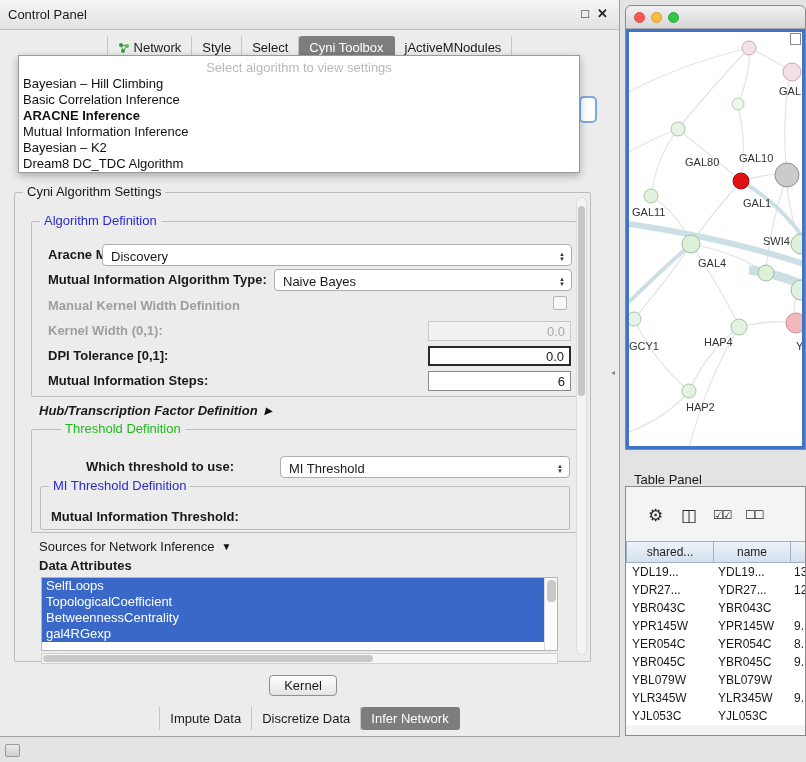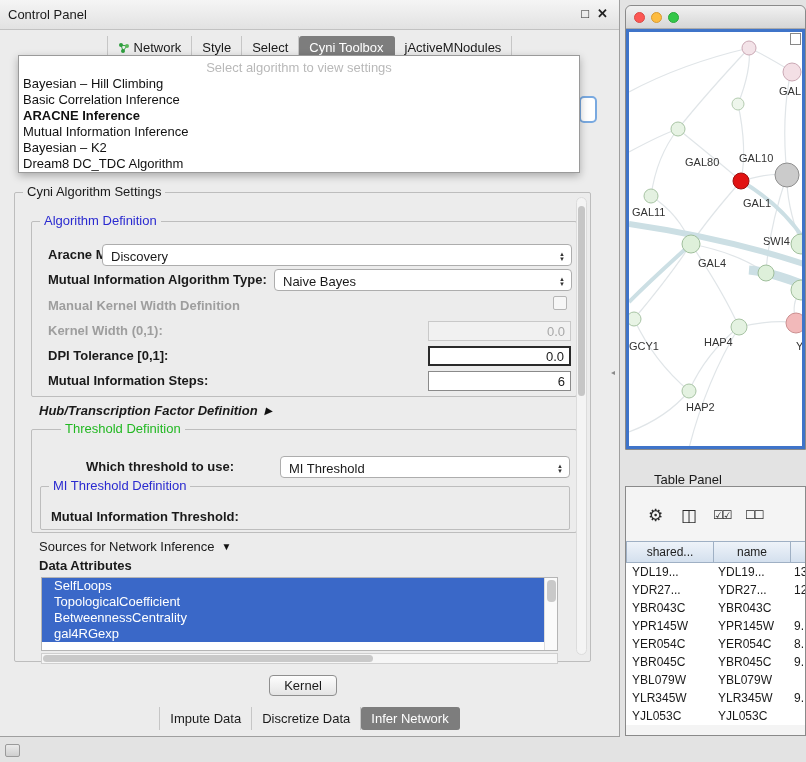--- a/index.html
+++ b/index.html
@@ -50,21 +50,21 @@
   .field.strong{border:2px solid #2a2a2a;padding-top:1px;}
   .field.dis{background:#f1f1f1;color:#a8a8a8;border-color:#c9c9c9;}
 
   .cb{position:absolute;width:14px;height:14px;background:#f6f6f6;border:1px solid #b5b5b5;border-radius:2px;}
 
   .section-row{position:absolute;display:flex;align-items:center;}
   .section-row .lbl-inline{font-size:13px;font-weight:bold;}
   .tri{font-size:10px;margin-left:7px;color:#111;}
 
   #attr-list{position:absolute;left:26px;top:384px;width:517px;height:74px;background:#fff;border:1px solid #b5b5b5;overflow:hidden;}
-  .attr-item{height:16px;line-height:16px;font-size:13px;padding-left:12px;width:calc(100% - 13px);color:#111;}
+  .attr-item{height:16px;line-height:16px;font-size:13px;padding-left:4px;width:calc(100% - 13px);color:#111;}
   .attr-item.selected{background:#3a68c8;color:#fff;}
   #attr-vscroll{position:absolute;right:0;top:0;width:13px;height:100%;background:#fafafa;border-left:1px solid #ddd;}
   #attr-vthumb{position:absolute;left:2px;top:2px;width:9px;height:22px;background:#c9c9c9;border-radius:4px;}
   #attr-hscroll{position:absolute;left:26px;top:460px;width:517px;height:11px;background:#f6f6f6;border:1px solid #cfcfcf;}
   #attr-hthumb{position:absolute;left:1px;top:1px;height:7px;width:330px;background:#c9c9c9;border-radius:4px;}
 
   #settings-vscroll{position:absolute;right:3px;top:4px;width:11px;height:458px;background:#f4f4f4;border:1px solid #dcdcdc;border-radius:6px;}
   #settings-vthumb{position:absolute;left:1px;top:8px;width:7px;height:190px;background:#c6c6c6;border-radius:4px;}
 
   #apply-btn{position:absolute;left:269px;top:675px;width:68px;height:21px;border:1px solid #8f8f8f;border-radius:4px;background:linear-gradient(#fdfdfd,#e4e4e4);font-size:13px;text-align:center;line-height:19px;}
@@ -77,21 +77,21 @@
   #network-window{position:absolute;left:625px;top:5px;width:181px;height:445px;background:#e8e8e8;border:1px solid #8a8a8a;border-radius:6px 6px 0 0;}
   #net-titlebar{position:relative;height:23px;background:linear-gradient(#f1f1f1,#d6d6d6);border-bottom:1px solid #ababab;border-radius:6px 6px 0 0;}
   .traffic{position:absolute;top:6px;width:11px;height:11px;border-radius:50%;}
   #tl-red{left:8px;background:#fc5753;border:1px solid #d84a45;}
   #tl-yellow{left:25px;background:#fdbc40;border:1px solid #d79a32;}
   #tl-green{left:42px;background:#33c748;border:1px solid #2aa73c;}
   #net-canvas{position:absolute;left:0;top:23px;right:0;bottom:0;border:3px solid #3f74c9;background:#fff;overflow:hidden;}
   #birdseye{position:absolute;right:1px;top:1px;width:11px;height:12px;background:#fff;border:1px solid #888;}
 
   
-  #table-panel-label{position:absolute;left:634px;top:472px;font-size:13px;margin-left:20px;}
+  #table-panel-label{position:absolute;left:634px;top:472px;font-size:13px;}
   #table-window{position:absolute;left:625px;top:486px;width:181px;height:250px;background:#f4f4f4;border:1px solid #8a8a8a;overflow:hidden;}
   #table-toolbar{position:absolute;left:0;top:8px;width:100%;height:44px;}
   .ticon{position:absolute;top:10px;font-size:17px;color:#2a2a2a;}
   .ticon.pair{font-size:12px;letter-spacing:-2px;top:13px;}
   #table-toolbar .ticon:nth-child(1){left:22px;}
   #table-toolbar .ticon:nth-child(2){left:55px;}
   #table-toolbar .ticon:nth-child(3){left:87px;}
   #table-toolbar .ticon:nth-child(4){left:119px;}
   #table-header{position:absolute;left:0;top:54px;width:210px;height:22px;}
   .th{position:absolute;top:0;height:22px;background:linear-gradient(#eef3f9,#d4e0ee);border:1px solid #9fb0c4;border-left:none;font-size:12px;text-align:center;line-height:21px;color:#222;}

